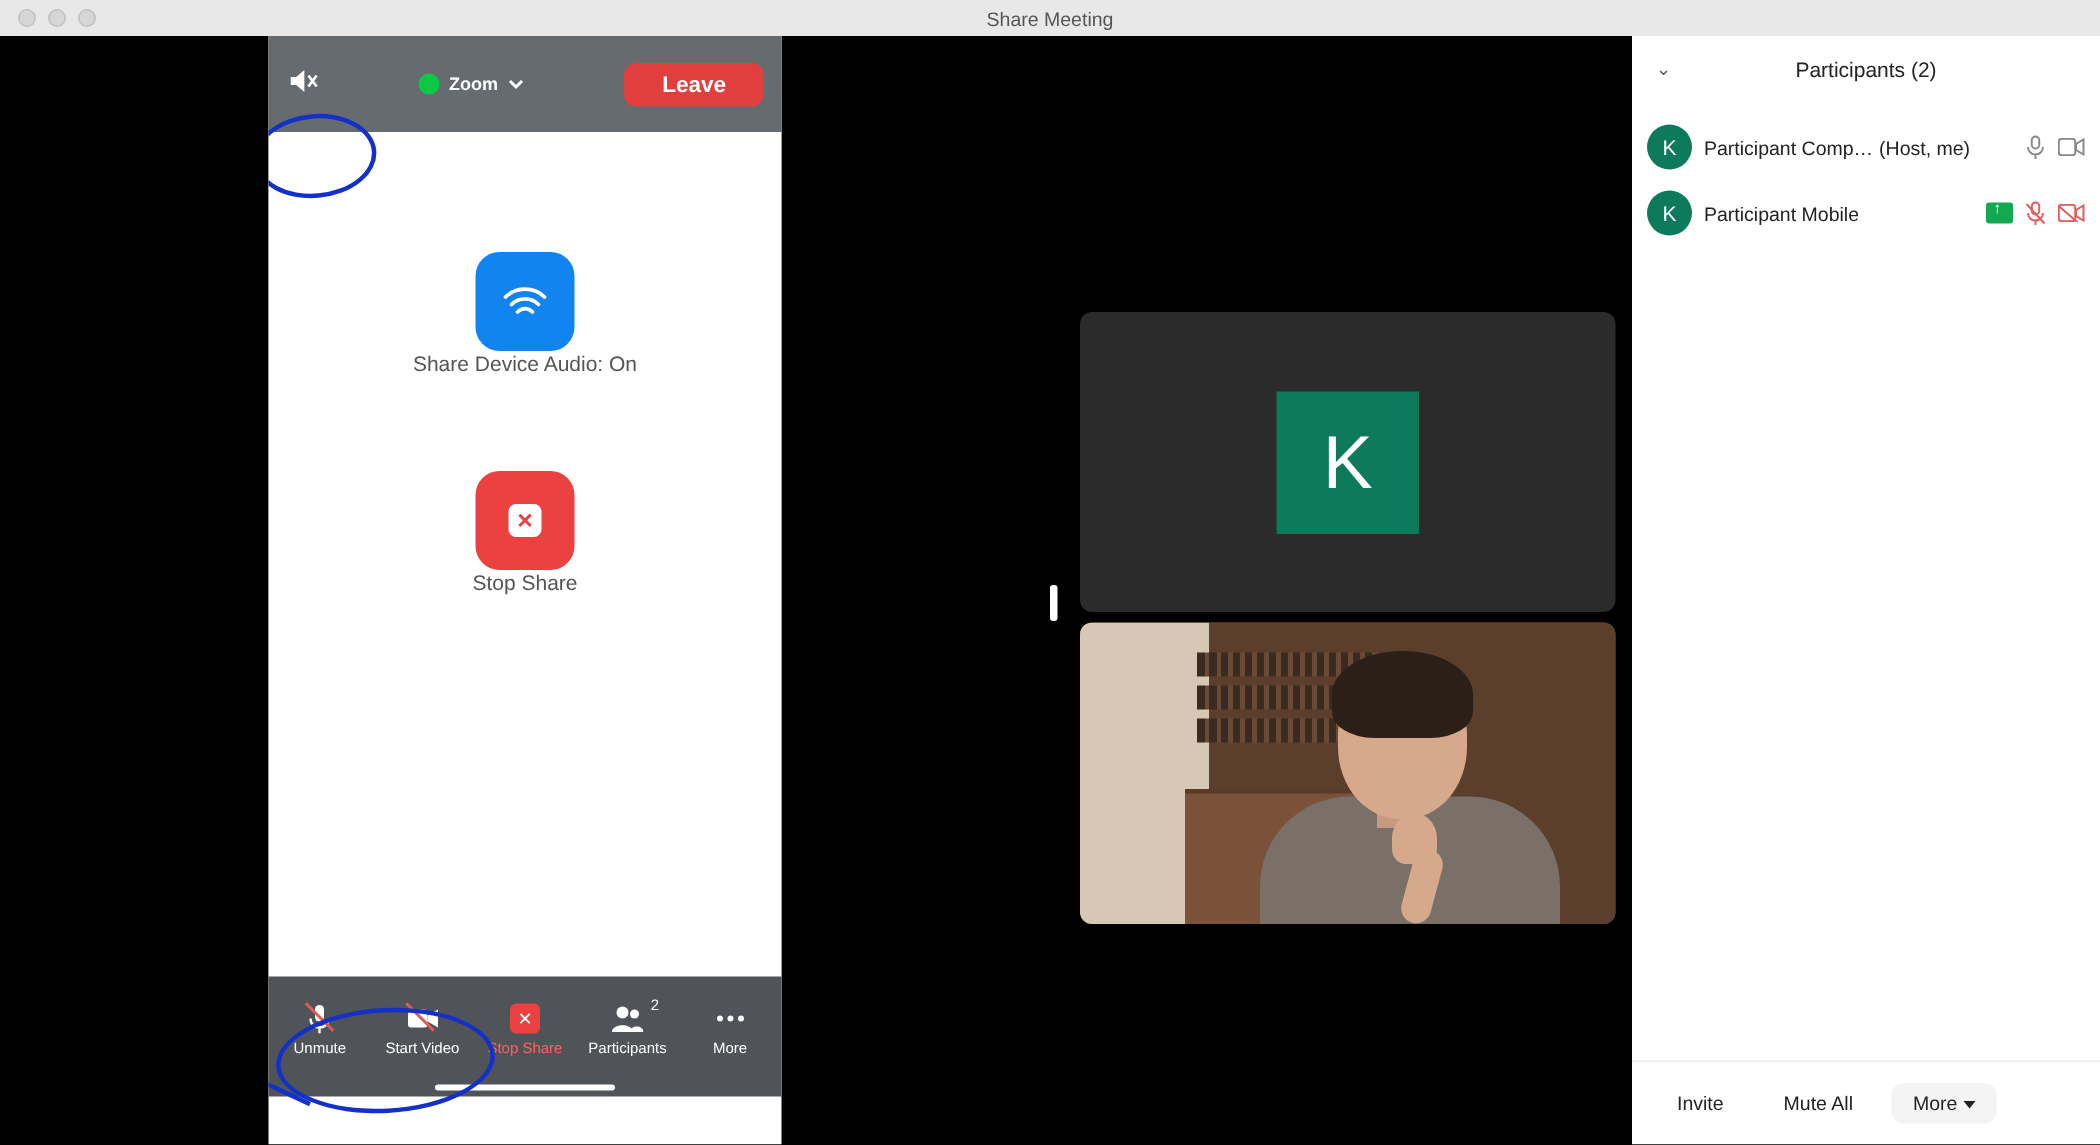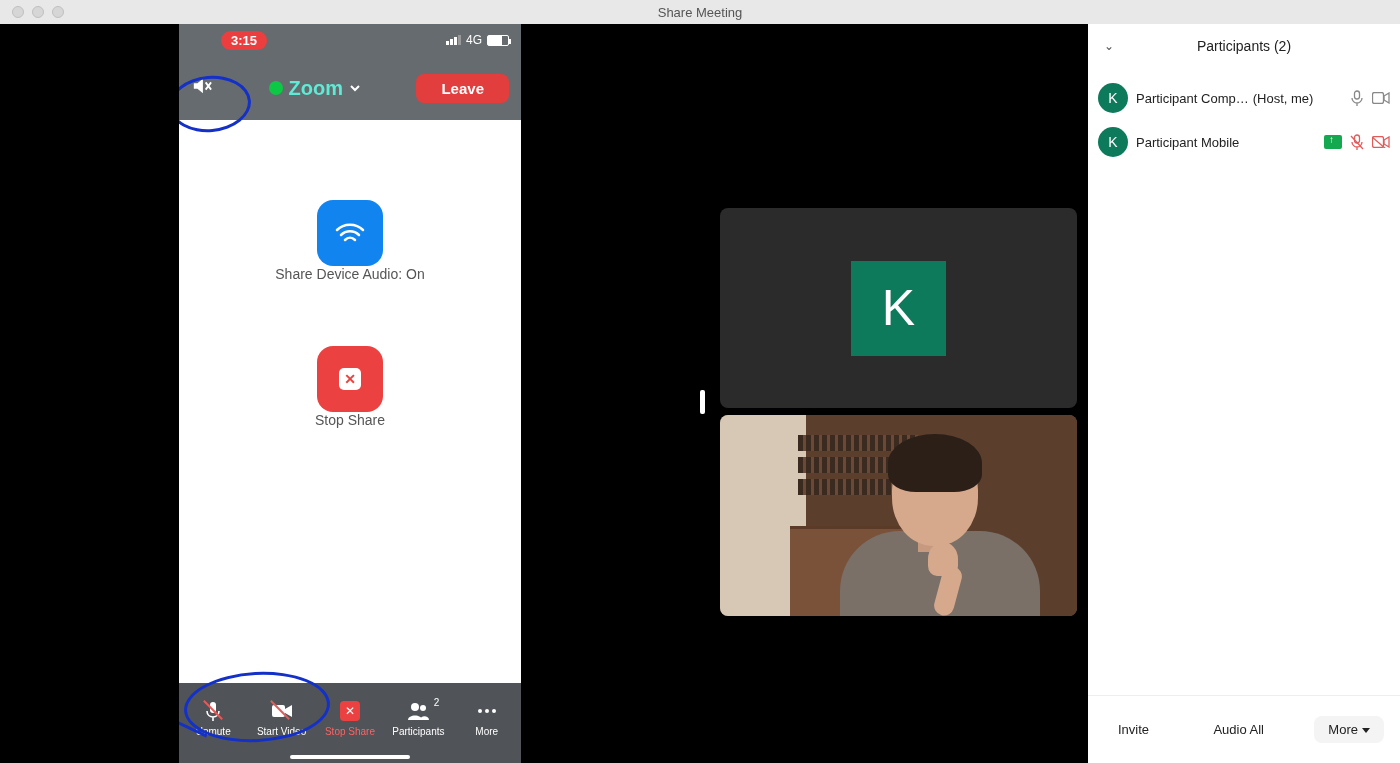--- a/index.html
+++ b/index.html
@@ -24,21 +24,21 @@
   .net { display: flex; align-items: center; gap: 5px; color: #fff; font-size: 12px; }
   .bars { display:inline-flex; gap:1px; align-items:flex-end;}
   .bars i{ width:3px; background:#fff; display:block;}
   .bars i:nth-child(1){height:4px} .bars i:nth-child(2){height:6px} .bars i:nth-child(3){height:8px} .bars i:nth-child(4){height:10px; background:#999}
   .batt { width:22px; height:11px; border:1px solid #fff; border-radius:2px; position:relative;}
   .batt::after{content:"";position:absolute;right:-3px;top:3px;width:2px;height:5px;background:#fff;}
   .batt i{display:block;width:70%;height:100%;background:#fff;}
 
   .phone-top { height: 64px; background: #666b6f; display: flex; align-items: center; justify-content: space-between; padding: 0 12px; position:relative; }
   .spk-mute { color:#fff; position:relative; }
-  .zoom-mid { display:flex; align-items:center; gap:6px; color:#5eead4; font-size:20px; font-weight:600; }
+  .zoom-mid { display:flex; align-items:center; gap:6px; color:#ffffff; font-size:12px; font-weight:600; }
   .shield { width:14px; height:14px; background:#0cc845; border-radius:50%; display:inline-block;}
   .leave-btn { background:#e23e3e; color:#fff; font-size:15px; font-weight:600; padding:6px 25px; border-radius:8px; }
 
   .phone-body { background:#fff; height: 563px; display:flex; flex-direction:column; align-items:center; }
   .share-title { font-size:22px; font-weight:700; color:#111; margin-top:86px; }
   .sq-btn { width:66px; height:66px; border-radius:16px; margin-top:80px; display:flex; align-items:center; justify-content:center;}
   .sq-blue{ background:#1184f0;}
   .sq-red{ background:#ec4141; margin-top:64px;}
   .sq-label{ font-size:14px; color:#555; margin-top:0; text-align:center;}
   .wifi-glyph{width:30px;height:22px;}
@@ -82,21 +82,21 @@
   .picons{ display:flex; gap:6px; align-items:center;}
   .pico{ width:18px; height:14px; display:flex; align-items:center; justify-content:center;}
   .sharing-badge{ width:18px; height:14px; background:#14a850; border-radius:2px; position:relative;}
   .sharing-badge::after{content:"↑"; color:#fff; font-size:10px; position:absolute; left:5px; top:-1px;}
   .mic-off-ico{ position:relative; color:#e25b5b;}
   .mic-off-ico svg{display:block;}
   .cam-off-ico{color:#e25b5b;}
   .cam-off-ico svg{display:block;}
   .mic-ico svg, .cam-ico svg{display:block; color:#888;}
 
-  .panel-foot{ height:68px; border-top:1px solid #eee; display:flex; align-items:center; justify-content:space-between; gap:12px; padding:0 16px;}
+  .panel-foot{ height:56px; border-top:1px solid #eee; display:flex; align-items:center; justify-content:flex-start; gap:12px; padding:0 16px;}
   .fbtn{ font-size:13px; color:#222; padding:6px 14px; border-radius:8px; background:#f4f4f4;}
   .fbtn.plain{ background:transparent;}
   .fbtn.more::after{content:""; display:inline-block; margin-left:4px; border-left:4px solid transparent;border-right:4px solid transparent;border-top:5px solid #222; vertical-align:middle;}
 
   
   .room-bg{position:absolute;inset:0;background:linear-gradient(90deg,#d7c7b5 0 24%, #5b3f2c 24% 100%);}
   .shelf{position:absolute;left:78px;top:20px;width:120px;height:70px;}
   .shelf div{height:16px;margin-bottom:6px;background:repeating-linear-gradient(90deg,#3a2a1f 0 5px,#6a4a36 5px 8px);}
   .dresser{position:absolute;left:70px;bottom:0;width:140px;height:90px;background:#7a523a;border-top:3px solid #5b3a28;}
   .person{position:absolute;left:120px;bottom:-10px;width:190px;height:200px;}
@@ -118,35 +118,20 @@
   </div>
   <div class="window-title">Share Meeting</div>
 </div>
 
 <div class="main">
 
   <div class="stage">
 
     <div class="phone">
 
-      <div class="phone-status">
-        <span class="rec-pill">3:15</span>
-        <span class="net">
-          <span class="bars">
-              <i></i>
-              <i></i>
-              <i></i>
-              <i></i>
-            </span>
-          <span>4G</span>
-          <span class="batt">
-              <i></i>
-            </span>
-        </span>
-      </div>
 
       <div class="phone-top">
         <span class="spk-mute">
           <svg width="22" height="20" viewBox="0 0 24 22" fill="none" stroke="#fff" stroke-width="2">
             <path d="M3 8 H7 L13 3 V19 L7 14 H3 Z" fill="#fff" stroke="none"></path>
             <path d="M16 7 L22 15 M22 7 L16 15"></path>
           </svg>
         </span>
         <span class="zoom-mid">
           <span class="shield"></span>
@@ -309,17 +294,17 @@
                 <path d="M12 4 L17 1 V11 L12 8 Z" fill="none" stroke="#e25b5b" stroke-width="1.3"></path>
                 <path d="M0 1 L14 13" stroke="#e25b5b" stroke-width="1.3"></path>
               </svg>
           </span>
         </div>
       </div>
 
     </div>
     <div class="panel-foot">
       <span class="fbtn plain">Invite</span>
-      <span class="fbtn plain">Audio All</span>
+      <span class="fbtn plain">Mute All</span>
       <span class="fbtn more">More</span>
     </div>
   </div>
 </div>
 
 </body></html>

